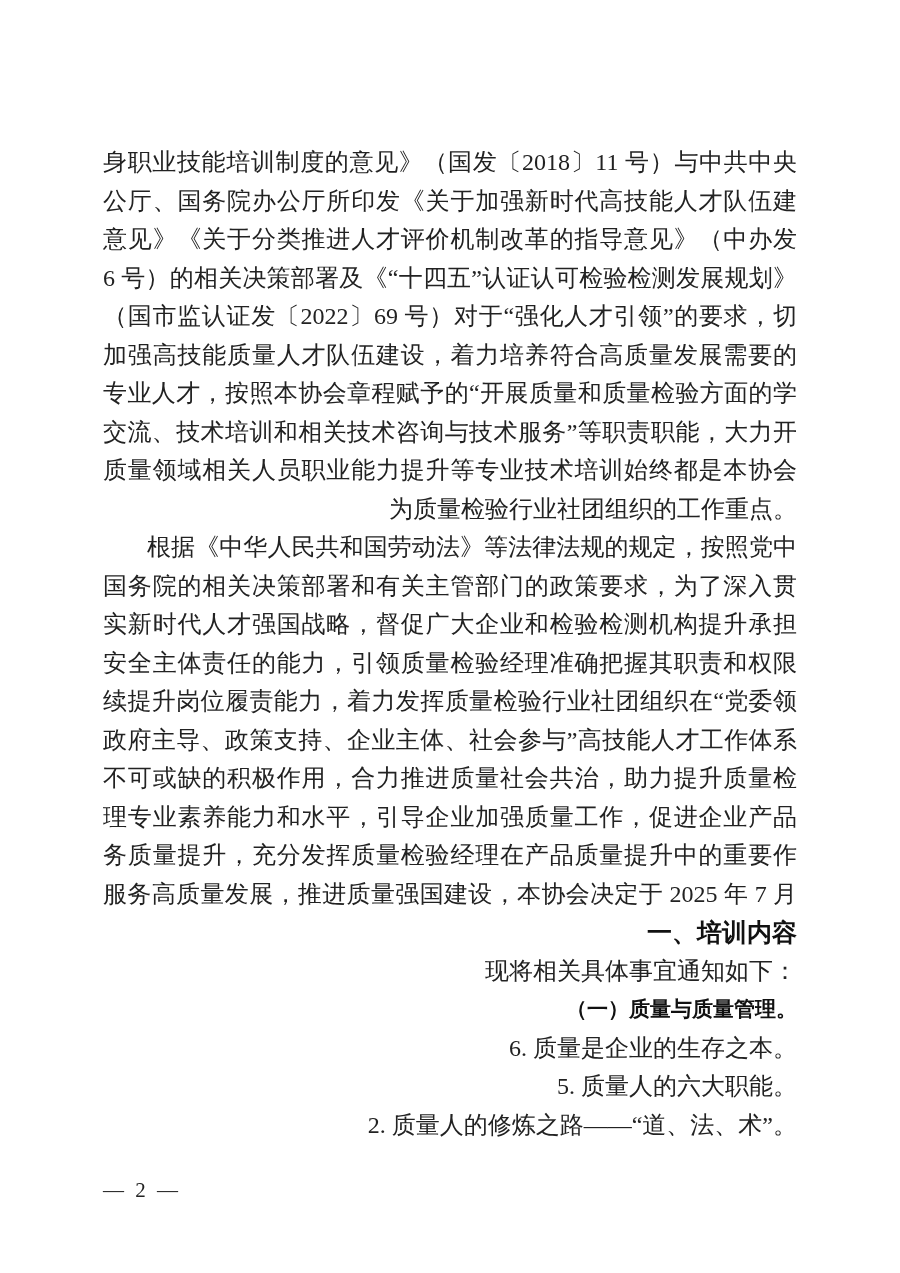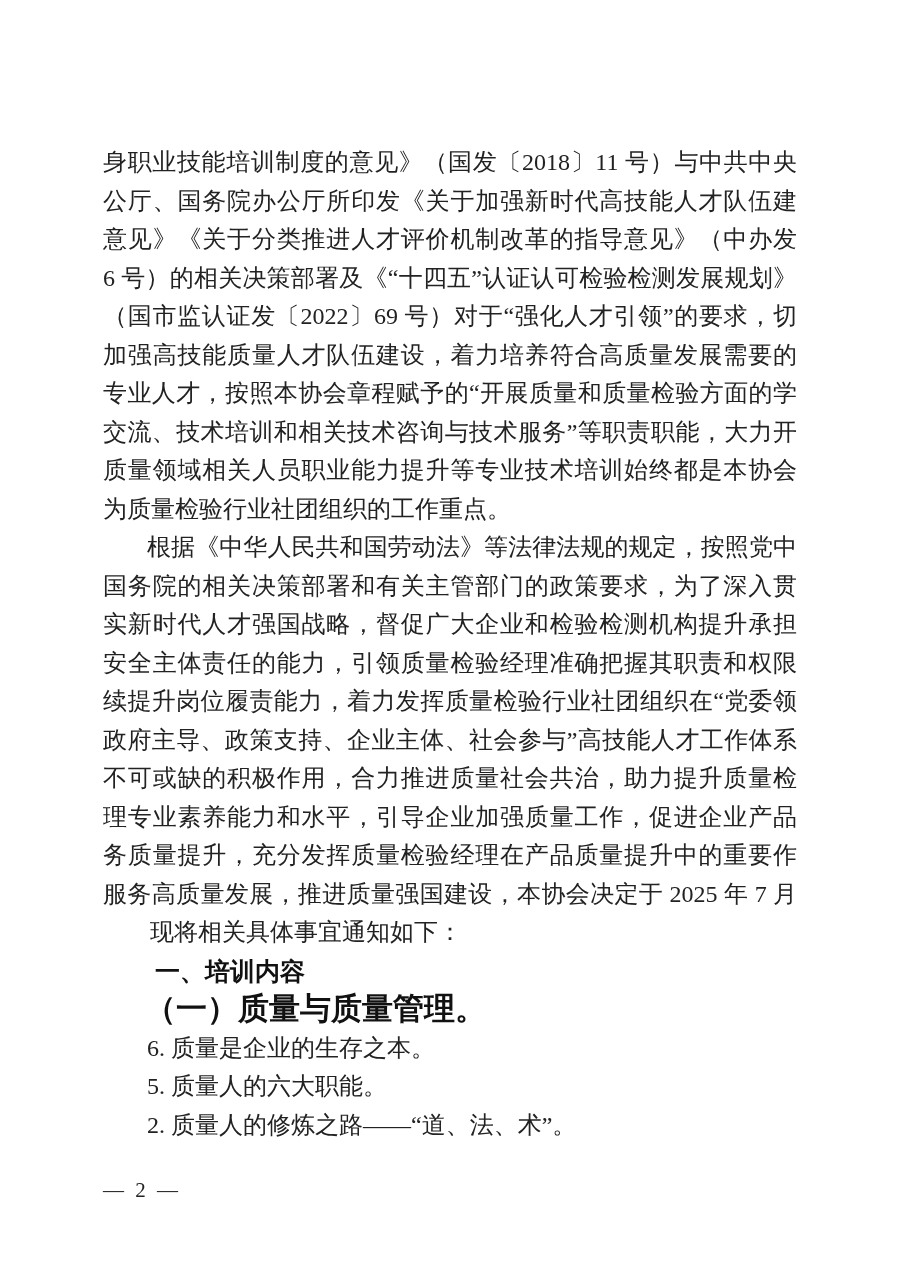--- a/index.html
+++ b/index.html
@@ -21,42 +21,42 @@
     left: 103px;
     top: 143px;
     width: 694px;
   }
   .line {
     height: 38.5px;
     line-height: 38.5px;
     font-size: 24px;
     white-space: nowrap;
     overflow: hidden;
-    text-align: left;
+    text-align: right;
   }
   .fill {
     white-space: normal;
     text-align: justify;
     text-align-last: justify;
     text-justify: inter-character;
   }
   .ind-body { text-indent: 44px; }
   .ind-notice { text-indent: 47px; }
   .ind-h1 { text-indent: 52px; }
   .ind-h2 { text-indent: 42px; }
   .h1 {
     font-family: "Liberation Sans", sans-serif;
     font-weight: 700;
     font-size: 25px;
     color: #111111;
   }
   .h2 {
     font-family: "Liberation Serif", serif;
     font-weight: 700;
-    font-size: 31px;
+    font-size: 21px;
     color: #111111;
   }
   .pageno {
     position: absolute;
     left: 103px;
     top: 1178px;
     font-size: 21px;
     line-height: 24px;
     letter-spacing: 3px;
     color: #222222;
@@ -83,23 +83,23 @@
     <div class="line fill">国务院的相关决策部署和有关主管部门的政策要求，为了深入贯彻落</div>
     <div class="line fill">实新时代人才强国战略，督促广大企业和检验检测机构提升承担质量</div>
     <div class="line fill">安全主体责任的能力，引领质量检验经理准确把握其职责和权限并持</div>
     <div class="line fill">续提升岗位履责能力，着力发挥质量检验行业社团组织在“党委领导、</div>
     <div class="line fill">政府主导、政策支持、企业主体、社会参与”高技能人才工作体系中</div>
     <div class="line fill">不可或缺的积极作用，合力推进质量社会共治，助力提升质量检验经</div>
     <div class="line fill">理专业素养能力和水平，引导企业加强质量工作，促进企业产品和服</div>
     <div class="line fill">务质量提升，充分发挥质量检验经理在产品质量提升中的重要作用，</div>
     <div class="line fill">服务高质量发展，推进质量强国建设，本协会决定于 2025 年 7 月至</div>
 
+    <div class="line h1 ind-h1">一、培训内容</div>
+
     <div class="line ind-notice">现将相关具体事宜通知如下：</div>
-
-    <div class="line h1 ind-h1">一、培训内容</div>
 
     <div class="line h2 ind-h2">（一）质量与质量管理。</div>
 
     <div class="line ind-body">6. 质量是企业的生存之本。</div>
     <div class="line ind-body">5. 质量人的六大职能。</div>
     <div class="line ind-body">2. 质量人的修炼之路——“道、法、术”。</div>
 
   </div>
 
   <div class="pageno">— 2 —</div>

